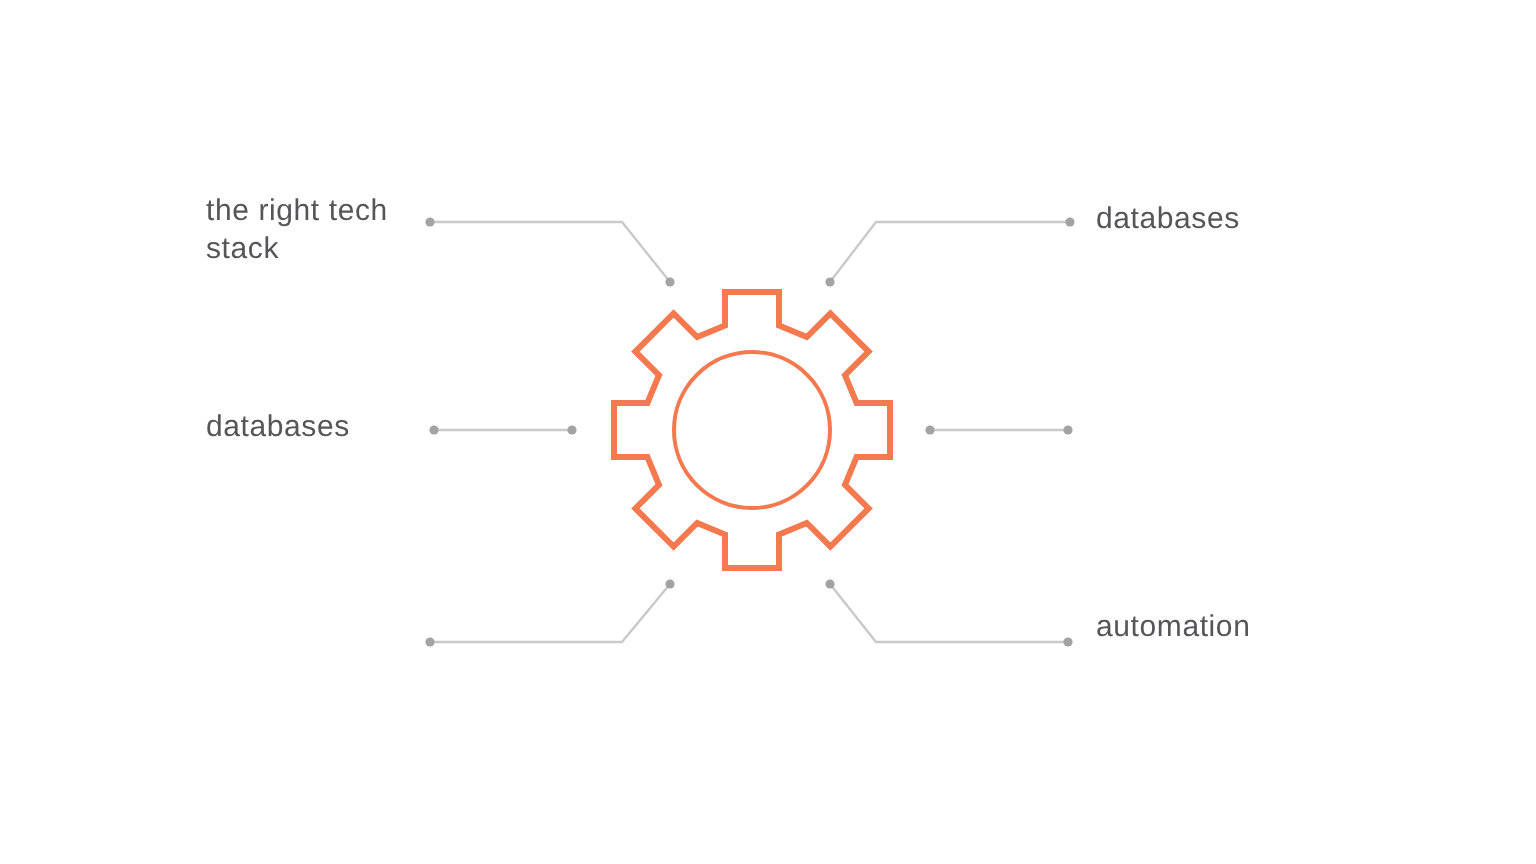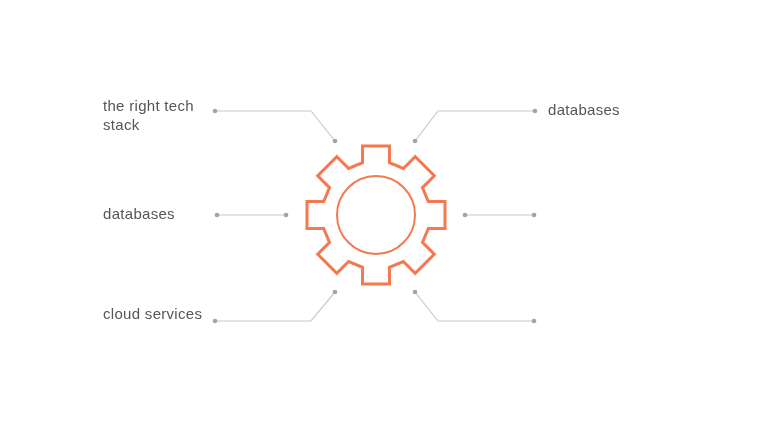--- a/index.html
+++ b/index.html
@@ -65,16 +65,16 @@
     <circle cx="0" cy="0" r="39" fill="none" stroke="#F5794E" stroke-width="2"></circle>
   </svg>
 
   <div class="label narrow" style="left:103px; top:96px;">the right tech stack</div>
 
   <div class="label wide" style="left:548px; top:100px;">databases</div>
 
   <div class="label wide" style="left:103px; top:204px;">databases</div>
 
 
-  <div class="label wide" style="left:103px; top:304px;">cloud services</div>
 
+  <div class="label wide" style="left:548px; top:304px;">automation</div>
 
 </div>
 
 </body></html>

